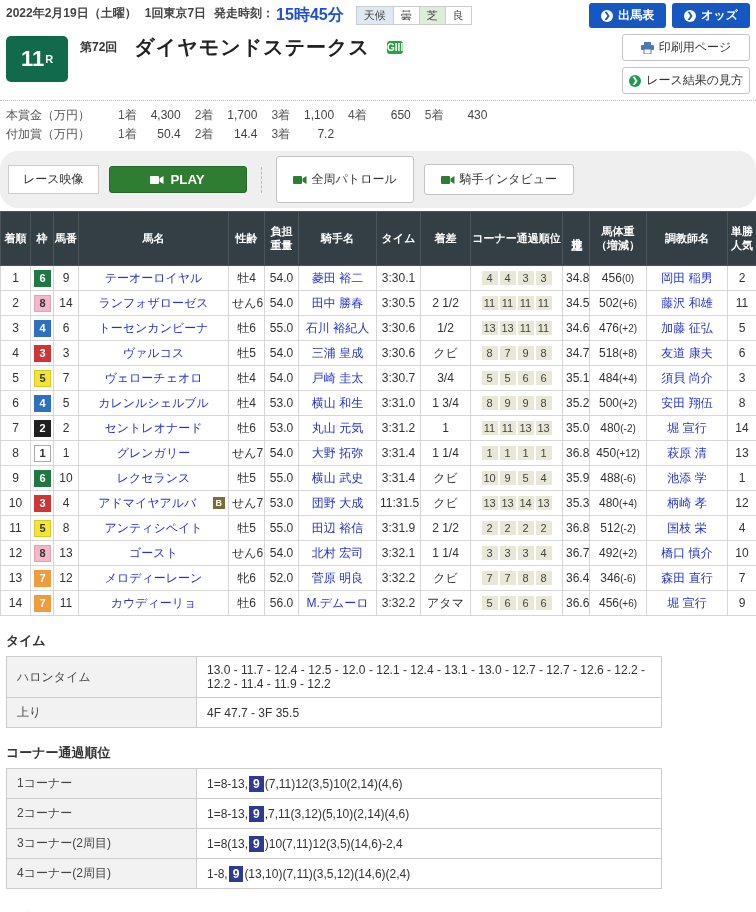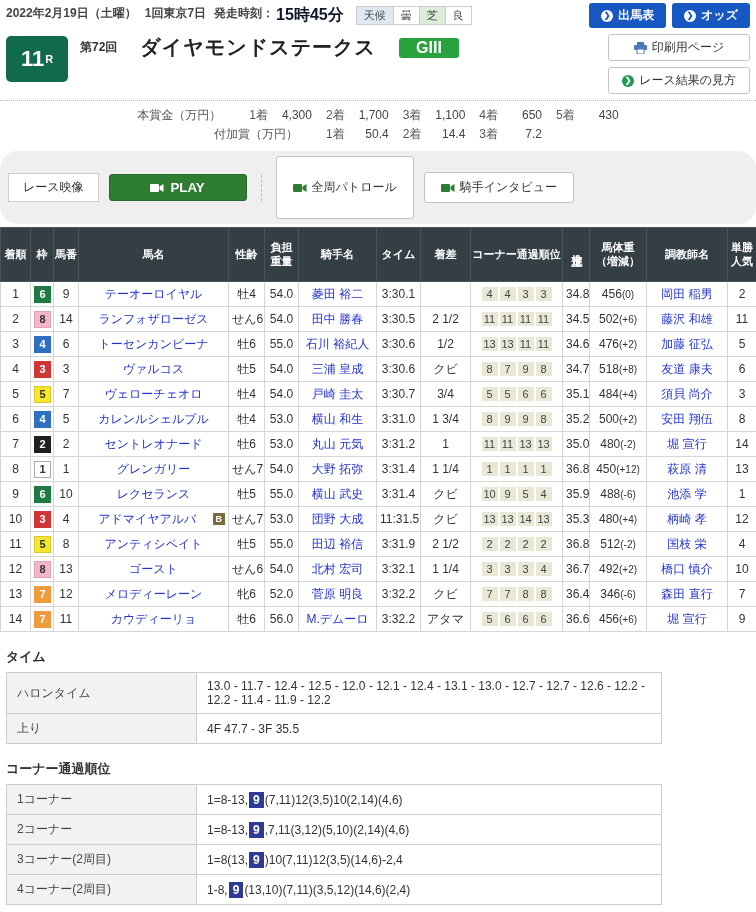--- a/index.html
+++ b/index.html
@@ -7,21 +7,21 @@
   body {
     width:756px; background:#fff; color:#333;
     font-family:"Liberation Sans","DejaVu Sans",sans-serif;
     font-size:12px;
   }
   .wrap { width:756px; }
 
   
   .topbar { display:flex; align-items:center; padding:3px 6px 2px 6px; }
   .datebits { display:flex; align-items:flex-start; gap:8px; color:#444; font-weight:bold; font-size:12px; }
-  .start-time { font-size:16px; font-weight:bold; color:#0f172a; }
+  .start-time { font-size:16px; font-weight:bold; color:#1d4ed8; }
   .cond-badges { display:flex; border:1px solid #ccc; margin-left:12px; font-size:11px; }
   .cond-badges .cell { padding:1px 7px; border-right:1px solid #ccc; background:#fff; color:#444; }
   .cond-badges .cell:last-child { border-right:none; }
   .cell.wlabel { background:#dfe9f3; }
   .cell.tlabel { background:#dcedd8; }
   .top-actions { margin-left:auto; display:flex; gap:6px; }
   .btn-blue {
     background:#1757c2; color:#fff; border:none; border-radius:3px;
     padding:4px 12px; font-size:12px; font-weight:bold; display:inline-flex; align-items:center; gap:5px; cursor:pointer;
   }
@@ -31,35 +31,35 @@
 
   
   .racehead { display:flex; padding:4px 6px 6px 6px; border-bottom:1px dotted #bbb; }
   .rnum {
     background:#116a4b; color:#fff; width:62px; height:46px; border-radius:5px;
     display:flex; align-items:center; justify-content:center;
     font-size:22px; font-weight:bold; flex:none; margin-top:2px;
   }
   .rnum small { font-size:11px; margin-left:1px; }
   .race-title-block { margin-left:12px; flex:1; }
-  .race-title-line { display:flex; align-items:center; gap:23px; }
+  .race-title-line { display:flex; align-items:center; gap:17px; }
   .race-round { font-size:12px; font-weight:bold; color:#333; }
   .race-name { font-size:20px; font-weight:bold; color:#222; letter-spacing:1px; }
-  .grade-badge { background:#27a23c; color:#fff; font-weight:bold; font-size:16px; padding:1px 17px; border-radius:3px; }
+  .grade-badge { background:#27a23c; color:#fff; font-weight:bold; font-size:10px; padding:1px 0; border-radius:3px; }
   .race-cond { color:#555; margin-top:4px; font-size:12px; }
   .race-cond b.dist { font-size:15px; color:#222; }
   .side-actions { display:flex; flex-direction:column; gap:6px; margin-left:8px; }
   .btn-white {
-    background:#fff; border:1px solid #c4c4c4; border-radius:3px; padding:4px 13px;
+    background:#fff; border:1px solid #c4c4c4; border-radius:3px; padding:4px 6px;
     font-size:12px; color:#333; display:inline-flex; align-items:center; gap:5px; cursor:pointer; white-space:nowrap; justify-content:center;
   }
 
   
   .prize { padding:5px 6px 2px 6px; color:#555; line-height:1.55; }
-  .prize-row { display:flex; gap:8px;justify-content:center; }
+  .prize-row { display:flex; gap:8px; }
   .prize-label { width:90px; flex:none; }
   .prize-pairs span.k { margin-left:14px; }
   .prize-pairs span.v { display:inline-block; min-width:44px; text-align:right; color:#444; }
 
   
   .videobar { background:#efefef; margin-top:6px; padding:5px 8px; display:flex; align-items:center; gap:10px;border-radius:18px; }
   .video-label { background:#fff; border:1px solid #ccc; padding:5px 14px; font-size:12px; color:#333; }
   .btn-play { background:#2e7d32; border:1px solid #27682a; color:#fff; font-weight:bold; width:138px; justify-content:center;
     padding:5px 0; border-radius:3px; display:inline-flex; align-items:center; gap:6px; cursor:pointer; }
   .vsep { border-left:1px dashed #bbb; height:26px; margin:0 4px; }
@@ -177,21 +177,21 @@
   <div class="videobar">
     <span class="video-label">レース映像</span>
     <button class="btn-play">
       <svg class="cam" width="14" height="10" viewBox="0 0 14 10">
           <rect x="0" y="1" width="9" height="8" rx="1" fill="#fff"></rect>
           <path d="M9.5 3.5 L13.5 1 V9 L9.5 6.5 Z" fill="#fff"></path>
         </svg>
       <span>PLAY</span>
     </button>
     <span class="vsep"></span>
-    <button class="btn-white" style="padding:22px 16px;">
+    <button class="btn-white" style="padding:14px 16px;">
       <svg class="cam" width="14" height="10" viewBox="0 0 14 10">
           <rect x="0" y="1" width="9" height="8" rx="1" fill="#2e7d32"></rect>
           <path d="M9.5 3.5 L13.5 1 V9 L9.5 6.5 Z" fill="#2e7d32"></path>
         </svg>
       <span>全周パトロール</span>
     </button>
     <button class="btn-white" style="padding:6px 16px;">
       <svg class="cam" width="14" height="10" viewBox="0 0 14 10">
           <rect x="0" y="1" width="9" height="8" rx="1" fill="#2e7d32"></rect>
           <path d="M9.5 3.5 L13.5 1 V9 L9.5 6.5 Z" fill="#2e7d32"></path>

